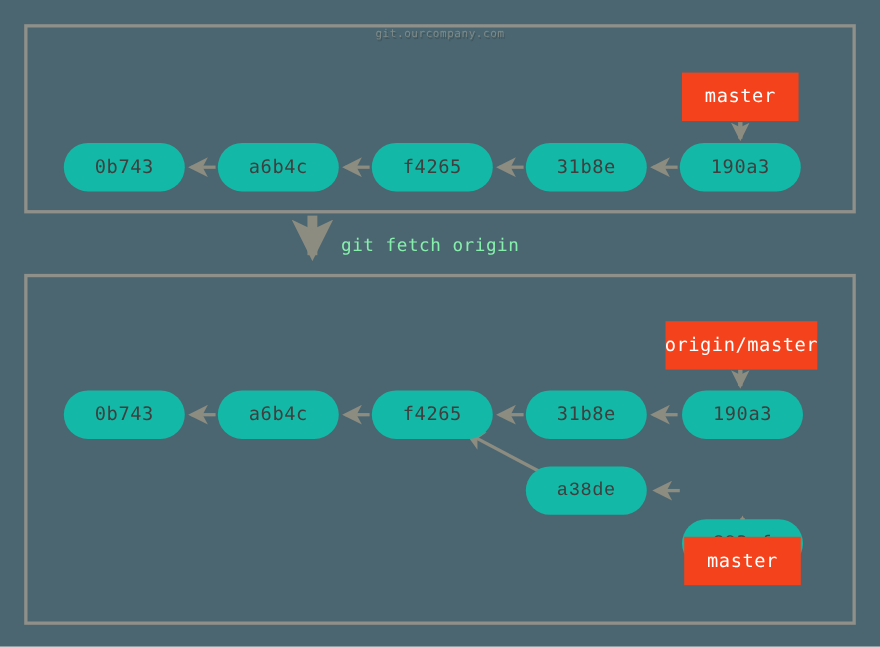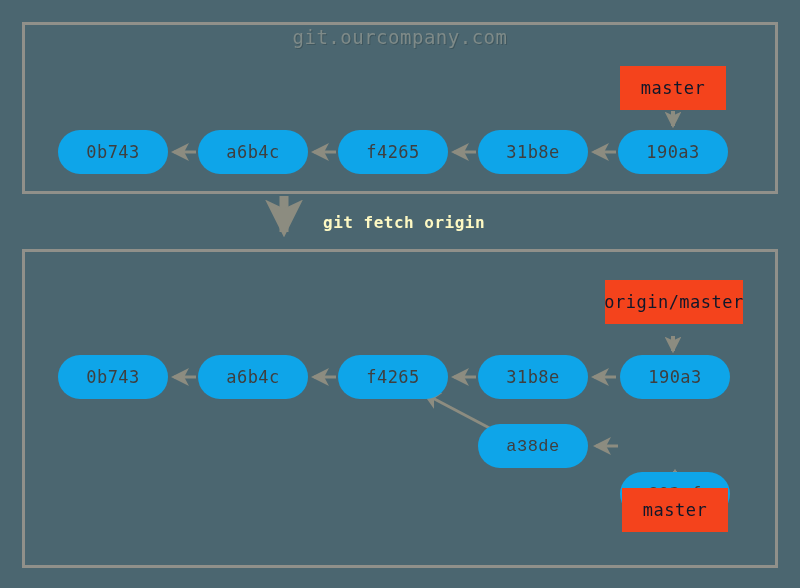--- a/index.html
+++ b/index.html
@@ -23,50 +23,50 @@
     box-sizing: border-box;
   }
   #panel-remote { left: 22px;  top: 22px;  width: 756px; height: 172px; }
   #panel-local  { left: 22px;  top: 249px; width: 756px; height: 319px; }
 
   .panel-title {
     position: absolute;
     left: 0;
     width: 100%;
     text-align: center;
-    font-size: 19px;
+    font-size: 10px;
     letter-spacing: 0.5px;
     color: #7e8a88;
     text-shadow: 1px 1px 0 #3f565e;
     white-space: pre;
   }
   #title-remote { top: 26px; }
   #title-local  { top: 254px; }
 
   
   .node {
     position: absolute;
     width: 110px;
     height: 44px;
-    background: #0ea5e9;
+    background: #14b8a6;
     border-radius: 22px;
     color: #3f3f3f;
     font-size: 17px;
     display: flex;
     align-items: center;
     justify-content: center;
     letter-spacing: 0.5px;
     box-sizing: border-box;
   }
 
   
   .branch-label {
     position: absolute;
     background: #f4431c;
-    color: #0f172a;
+    color: #ffffff;
     font-size: 17px;
     display: flex;
     align-items: center;
     justify-content: center;
     height: 44px;
     letter-spacing: 0.5px;
     box-sizing: border-box;
   }
 
   
@@ -74,25 +74,25 @@
     position: absolute;
     left: 0; top: 0;
     width: 800px;
     height: 588px;
     pointer-events: none;
   }
 
   
   #fetch-caption {
     position: absolute;
-    left: 323px;
+    left: 310px;
     top: 213px;
     font-size: 16px;
-    font-weight: bold;
-    color: #fef9c3;
+    font-weight: normal;
+    color: #86efac;
     letter-spacing: 0.5px;
     white-space: pre;
   }
 </style>
 </head>
 <body>
 
 <div id="canvas">
 
   <svg id="arrow-layer" viewBox="0 0 800 588" xmlns="http://www.w3.org/2000/svg">
@@ -158,16 +158,16 @@
 
   <div class="node" style="left:58px;  top:355px;">0b743</div>
   <div class="node" style="left:198px; top:355px;">a6b4c</div>
   <div class="node" style="left:338px; top:355px;">f4265</div>
   <div class="node" style="left:478px; top:355px;">31b8e</div>
   <div class="node" style="left:620px; top:355px;">190a3</div>
 
   <div class="node" style="left:478px; top:424px;font-family:Liberation Mono, monospace;">a38de</div>
   <div class="node" style="left:620px; top:424px;margin-top:48px;">893cf</div>
 
-  <div class="branch-label" style="left:605px; top:280px; width:138px;">origin/master</div>
+  <div class="branch-label" style="left:605px; top:292px; width:138px;">origin/master</div>
   <div class="branch-label" style="left:622px; top:488px; width:106px;">master</div>
 
 </div>
 
 </body></html>

